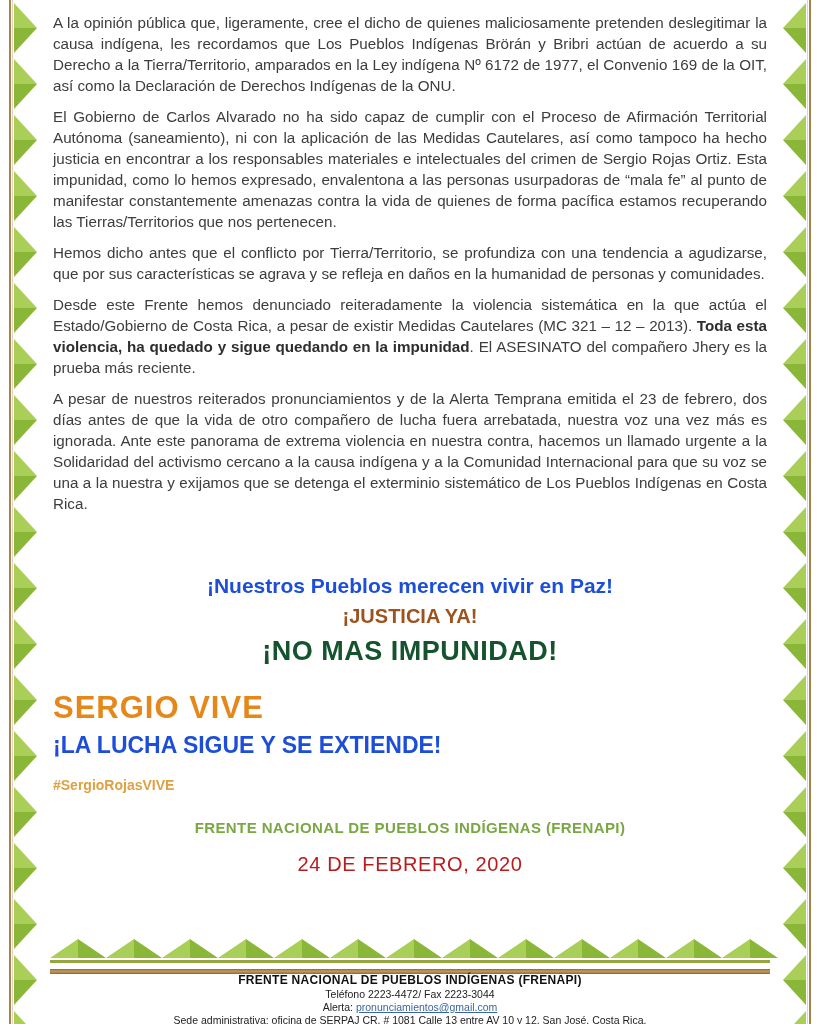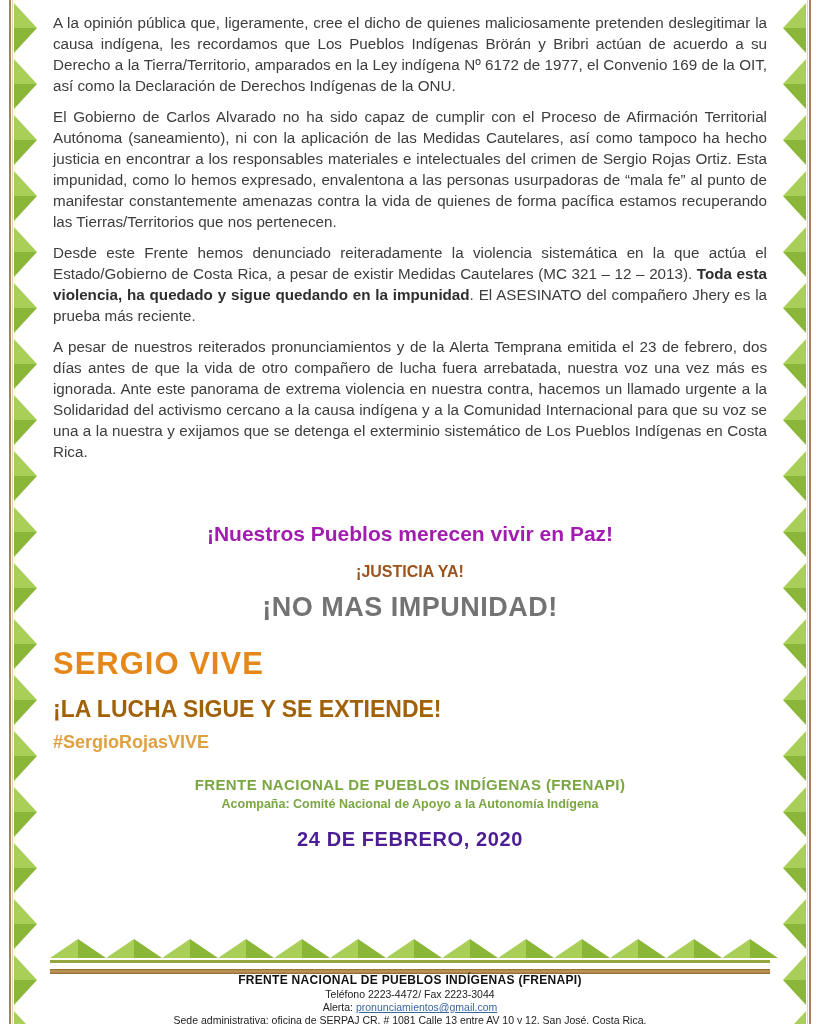--- a/index.html
+++ b/index.html
@@ -28,31 +28,31 @@
     color:#3d3d3d;
   }
   .body-p{
     margin:0 0 10px 0;
     font-size:15.2px;line-height:21px;
     text-align:justify;
     color:#3d3d3d;
   }
   .body-p strong{font-weight:bold;color:#2e2e2e;}
   .slogans{margin-top:58px;text-align:center;}
-  .slogan-peace{font-size:21px;line-height:28px;font-weight:bold;color:#a21caf;}
-  .slogan-justice{font-size:16px;line-height:28px;margin-top:10px;font-weight:bold;color:#9c531d;}
-  .slogan-impunity{font-size:27px;line-height:34px;margin-top:4px;font-weight:bold;color:#737373;letter-spacing:0.5px;}
+  .slogan-peace{font-size:21px;line-height:28px;font-weight:bold;color:#1d4ed8;}
+  .slogan-justice{font-size:20px;line-height:28px;margin-top:2px;font-weight:bold;color:#9c531d;}
+  .slogan-impunity{font-size:27px;line-height:34px;margin-top:4px;font-weight:bold;color:#14532d;letter-spacing:0.5px;}
   .sergio-block{margin-top:22px;}
   .sergio-vive{font-size:31px;line-height:36px;font-weight:bold;color:#e5881c;letter-spacing:1px;}
-  .lucha{font-size:23px;line-height:30px;margin-top:12px;font-weight:bold;color:#a16207;}
-  .hashtag{font-size:18px;line-height:24px;margin-top:6px;font-weight:bold;color:#dfa041;}
+  .lucha{font-size:23px;line-height:30px;margin-top:4px;font-weight:bold;color:#1d4ed8;}
+  .hashtag{font-size:14px;line-height:24px;margin-top:13px;font-weight:bold;color:#dfa041;}
   .org-block{margin-top:22px;text-align:center;}
   .org-name{font-size:15px;line-height:18px;font-weight:bold;color:#7aa743;letter-spacing:0.4px;}
   .org-support{font-size:12.5px;line-height:16px;margin-top:2px;font-weight:bold;color:#7aa743;}
-  .org-date{font-size:20px;line-height:26px;margin-top:14px;font-weight:bold;color:#4c1d95;letter-spacing:0.6px;}
+  .org-date{font-size:20px;line-height:26px;margin-top:14px;font-weight:normal;color:#b91c1c;letter-spacing:0.6px;}
   
   .bottom-band{position:absolute;left:50px;right:50px;top:936px;}
   .olive-line{height:3px;background:#97a53e;margin-top:-2px;}
   .tan-line{height:5px;margin-top:6px;
     background:linear-gradient(to bottom,#8b6a33 0%,#c59a5d 45%,#8b6a33 100%);}
   
   .footer{
     position:absolute;left:40px;right:40px;top:973px;
     text-align:center;color:#222222;
   }
@@ -89,40 +89,40 @@
     </defs>
     <rect x="0" y="0" width="26" height="1024" fill="url(#zzR)"></rect>
   </svg>
 
   <div class="content">
 
     <p class="body-p">A la opinión pública que, ligeramente, cree el dicho de quienes maliciosamente pretenden deslegitimar la causa indígena, les recordamos que Los Pueblos Indígenas Brörán y Bribri actúan de acuerdo a su Derecho a la Tierra/Territorio, amparados en  la Ley indígena Nº 6172 de 1977, el Convenio 169 de la OIT, así como la Declaración de Derechos Indígenas de la ONU.</p>
 
     <p class="body-p">El Gobierno de Carlos Alvarado no ha sido capaz de cumplir con el Proceso de Afirmación Territorial Autónoma (saneamiento), ni con la aplicación de las Medidas Cautelares, así como tampoco ha hecho justicia en encontrar a los responsables materiales e intelectuales del crimen de Sergio Rojas Ortiz. Esta impunidad, como lo hemos expresado, envalentona a las personas usurpadoras de “mala fe” al punto de manifestar constantemente amenazas contra la vida de quienes de forma pacífica estamos recuperando las Tierras/Territorios que nos pertenecen.</p>
 
+    <p class="body-p">Hemos dicho antes que el conflicto por Tierra/Territorio, se profundiza con una tendencia a agudizarse, que por sus características se agrava y se refleja en daños en la humanidad de personas y comunidades.</p>
 
     <p class="body-p"><span>Desde este Frente hemos denunciado reiteradamente la violencia sistemática en la que actúa el Estado/Gobierno de Costa Rica, a pesar de existir Medidas Cautelares (MC 321 – 12 – 2013). </span><strong>Toda esta violencia, ha quedado y sigue quedando en la impunidad</strong><span>. El ASESINATO del compañero Jhery es la prueba más reciente.</span></p>
 
     <p class="body-p">A pesar de nuestros reiterados pronunciamientos y de la Alerta Temprana emitida el 23 de febrero, dos días antes de que la vida de otro compañero de lucha fuera arrebatada, nuestra voz una vez más es ignorada. Ante este panorama de extrema violencia en nuestra contra, hacemos un llamado urgente a la Solidaridad del activismo cercano a la causa indígena y a la Comunidad Internacional para que su voz se una a la nuestra y exijamos que se detenga el exterminio sistemático de Los Pueblos Indígenas en Costa Rica.</p>
 
     <div class="slogans">
       <div class="slogan-peace">¡Nuestros Pueblos merecen vivir en Paz!</div>
       <div class="slogan-justice">¡JUSTICIA YA!</div>
       <div class="slogan-impunity">¡NO MAS IMPUNIDAD!</div>
     </div>
 
     <div class="sergio-block">
       <div class="sergio-vive">SERGIO VIVE</div>
       <div class="lucha">¡LA LUCHA SIGUE Y SE EXTIENDE!</div>
       <div class="hashtag">#SergioRojasVIVE</div>
     </div>
 
     <div class="org-block">
       <div class="org-name">FRENTE NACIONAL DE PUEBLOS INDÍGENAS (FRENAPI)</div>
-      <div class="org-support">Acompaña: Comité Nacional de Apoyo a la Autonomía Indígena</div>
       <div class="org-date">24 DE FEBRERO, 2020</div>
     </div>
 
   </div>
 
   <div class="bottom-band">
     <svg width="728" height="22">
       <defs>
         <pattern id="zzB" width="56" height="22" patternUnits="userSpaceOnUse">
           <path d="M0,22 L28,3 L28,22 Z" fill="#aacf58"></path>

